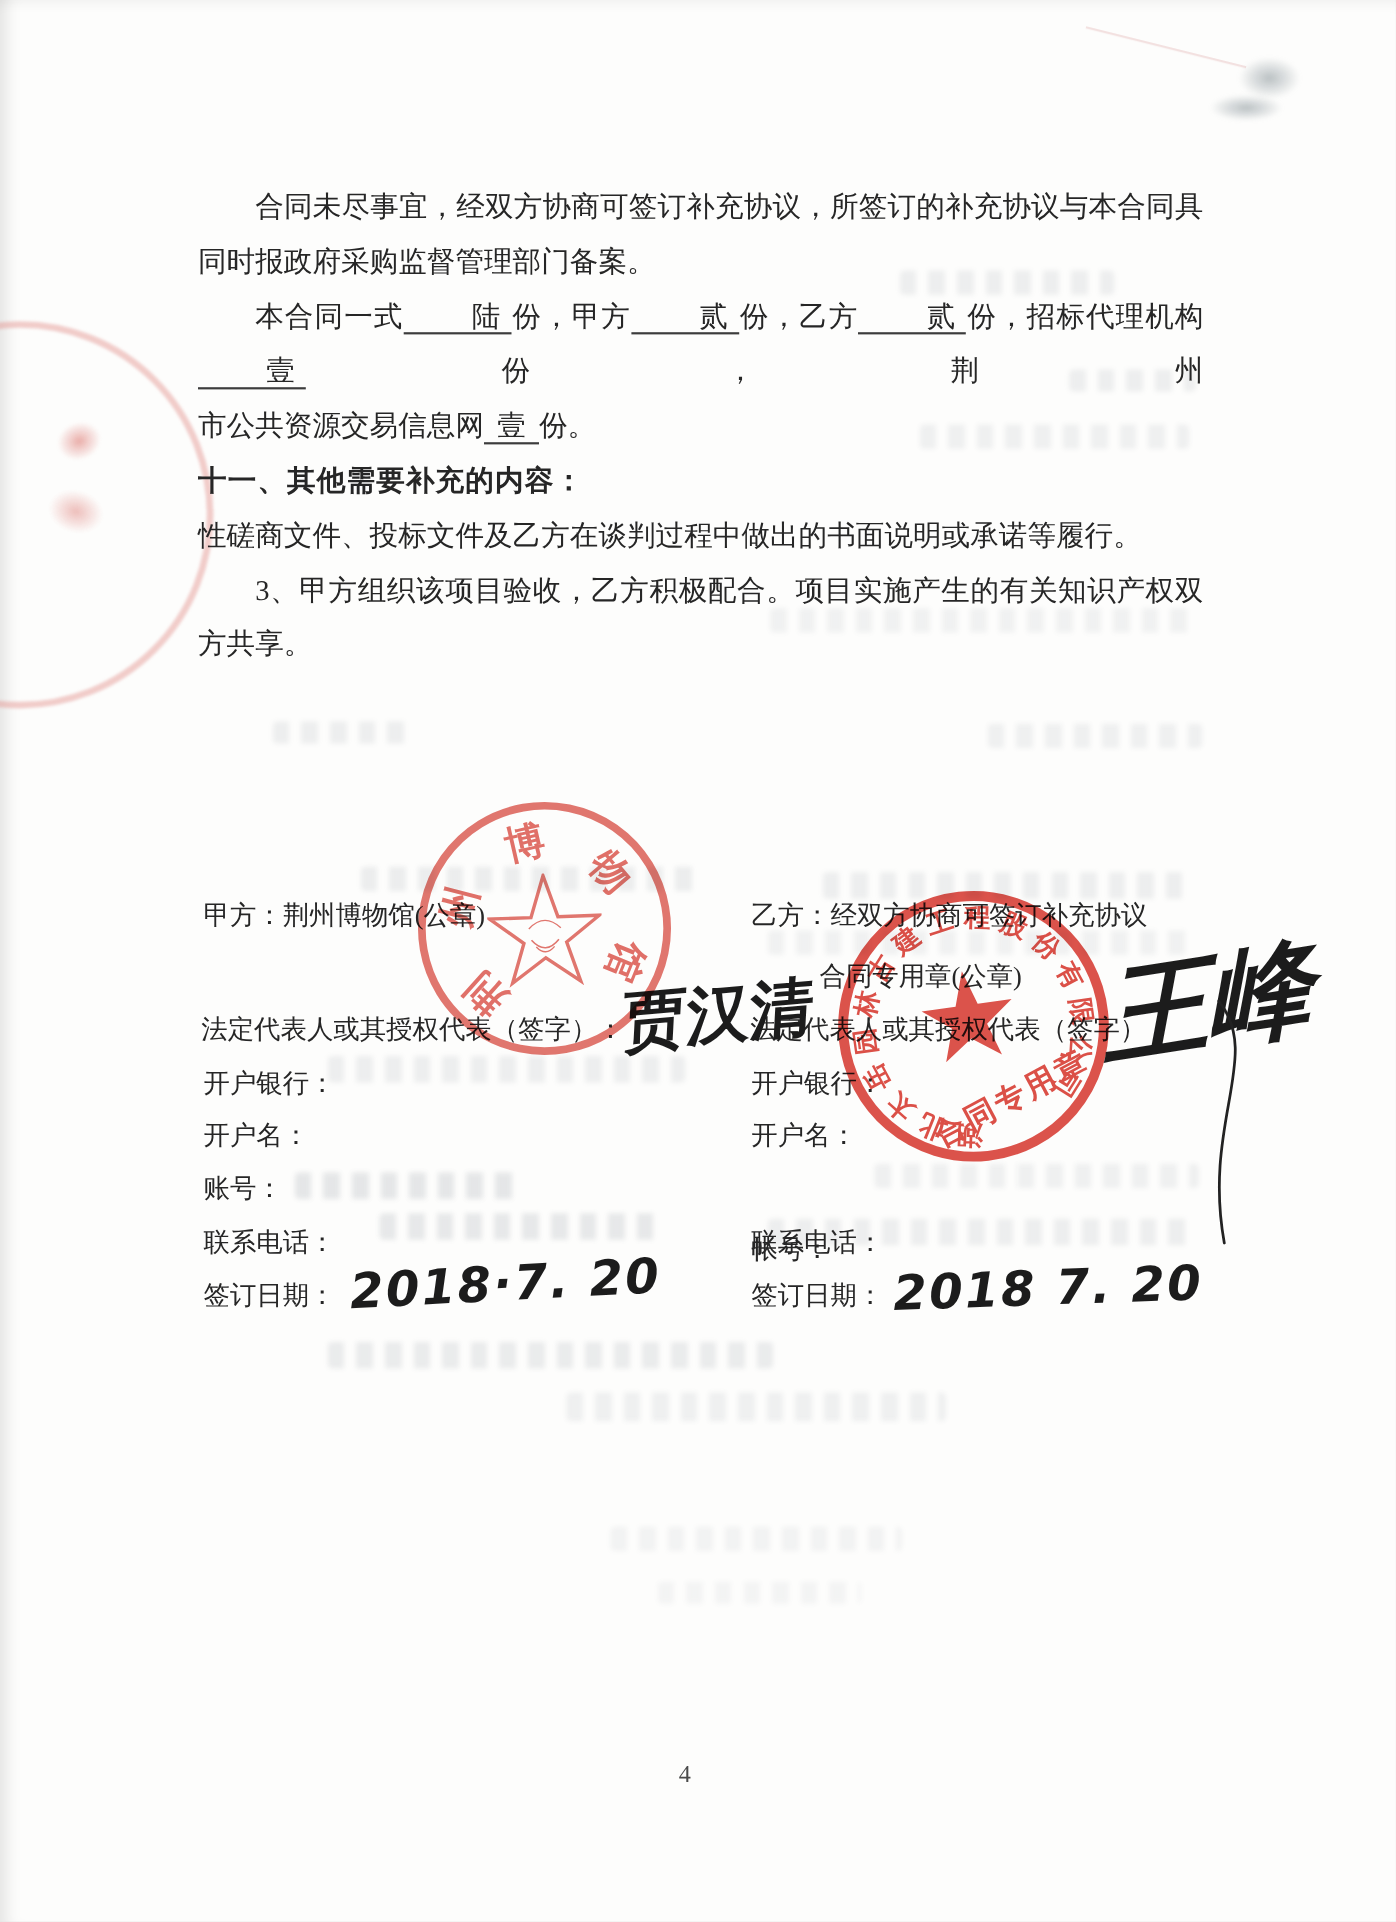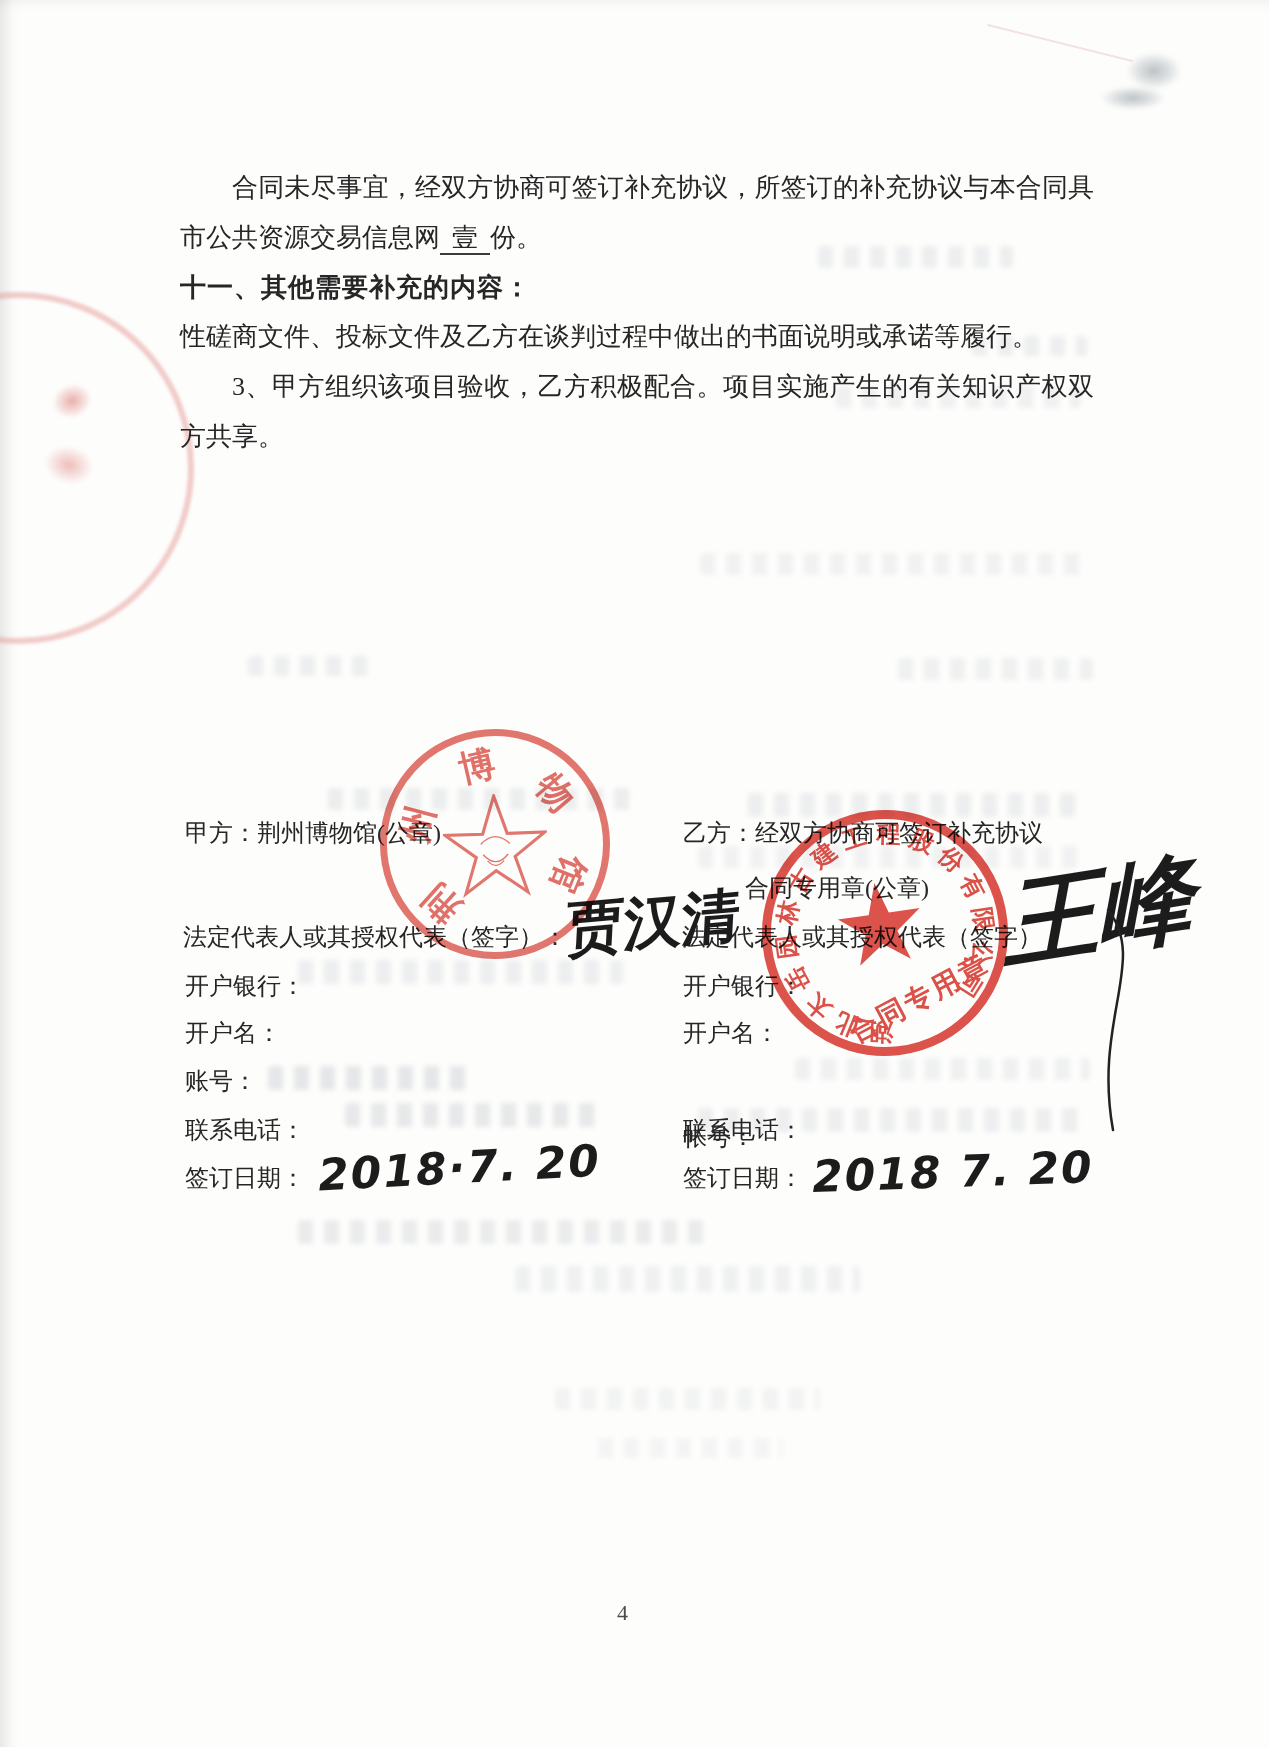--- a/index.html
+++ b/index.html
@@ -85,20 +85,24 @@
   <i class="sm" style="left:795px;top:1058px;width:295px;height:22px;opacity:.45"></i>
   <i class="sm" style="left:345px;top:1103px;width:255px;height:24px;opacity:.7"></i>
   <i class="sm" style="left:698px;top:1108px;width:385px;height:24px;opacity:.5"></i>
   <i class="sm" style="left:298px;top:1220px;width:405px;height:24px;opacity:.6"></i>
   <i class="sm" style="left:515px;top:1266px;width:345px;height:26px;opacity:.45"></i>
   <i class="sm" style="left:555px;top:1388px;width:265px;height:22px;opacity:.35"></i>
   <i class="sm" style="left:598px;top:1438px;width:185px;height:20px;opacity:.3"></i>
 
   <div class="content">
     <div class="line l-indent l-just">合同未尽事宜，经双方协商可签订补充协议，所签订的补充协议与本合同具</div>
+    <div class="line">同时报政府采购监督管理部门备案。</div>
+    <div class="line l-indent l-just">
+      <span>本合同一式</span><span class="blank">陆</span><span>份，甲方</span><span class="blank">贰</span><span>份，乙方</span><span class="blank">贰</span><span>份，招标代理机构</span><span class="blank">壹</span><span>份，荆州</span>
+    </div>
     <div class="line">
       <span>市公共资源交易信息网</span><span class="blank">壹</span><span>份。</span>
     </div>
     <div class="line l-bold">十一、其他需要补充的内容：</div>
     <div class="line">性磋商文件、投标文件及乙方在谈判过程中做出的书面说明或承诺等履行。</div>
     <div class="line l-indent l-just">3、甲方组织该项目验收，乙方积极配合。项目实施产生的有关知识产权双</div>
     <div class="line">方共享。</div>
   </div>
 
   <div class="lab" style="left:185px;top:813px;">甲方：荆州博物馆(公章)</div>

